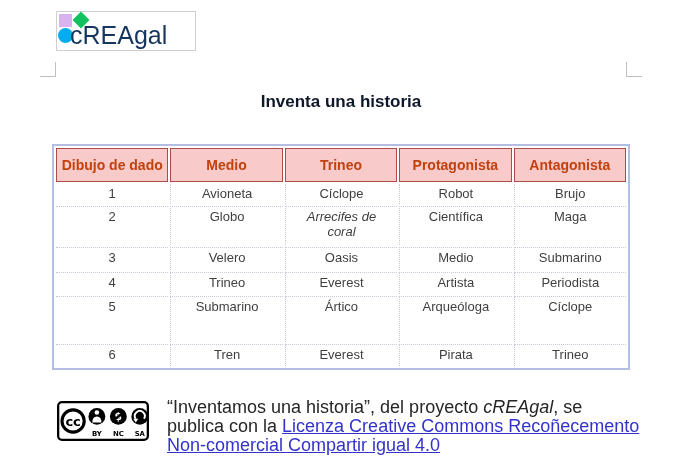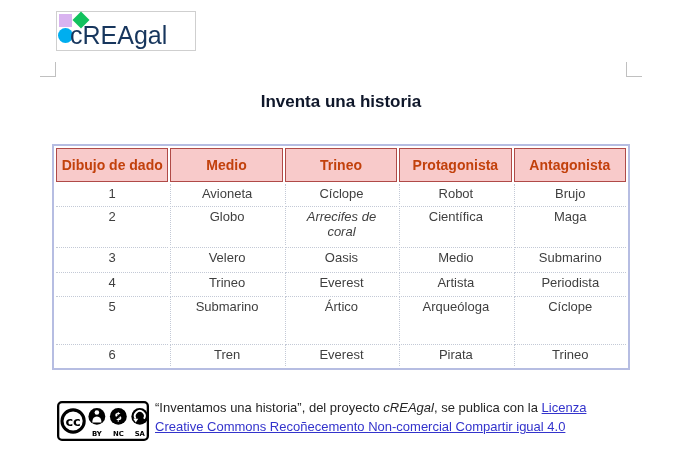--- a/index.html
+++ b/index.html
@@ -48,22 +48,22 @@
     padding: 2px 6px; vertical-align: top; background: #ffffff;
   }
   .story-table tr.body-row td { border-top: 1px dotted #c3c9d6; }
   .story-table tr.body-row td + td { border-left: 1px dotted #c3c9d6; }
   .story-table tr.first-body-row td { border-top: none; }
 
   
   .footer { position: absolute; left: 57px; top: 398px; width: 575px; }
   .cc-badge { position: absolute; left: 0; top: 3px; width: 92px; height: 40px; cursor: pointer; }
   .footer-text {
-    position: absolute; left: 98px; top: 0; width: 477px;
-    font-size: 13px; color: #262626; line-height: 19px;
+    position: absolute; left: 110px; top: 0; width: 477px;
+    font-size: 18px; color: #262626; line-height: 19px;
   }
   .footer-text .italic { font-style: italic; }
   .footer-text a { color: #3333cc; text-decoration: underline; }
 </style>
 </head>
 <body>
 
 <div class="logo-frame">
   <span class="logo-shape logo-square"></span>
   <span class="logo-shape logo-diamond"></span>

